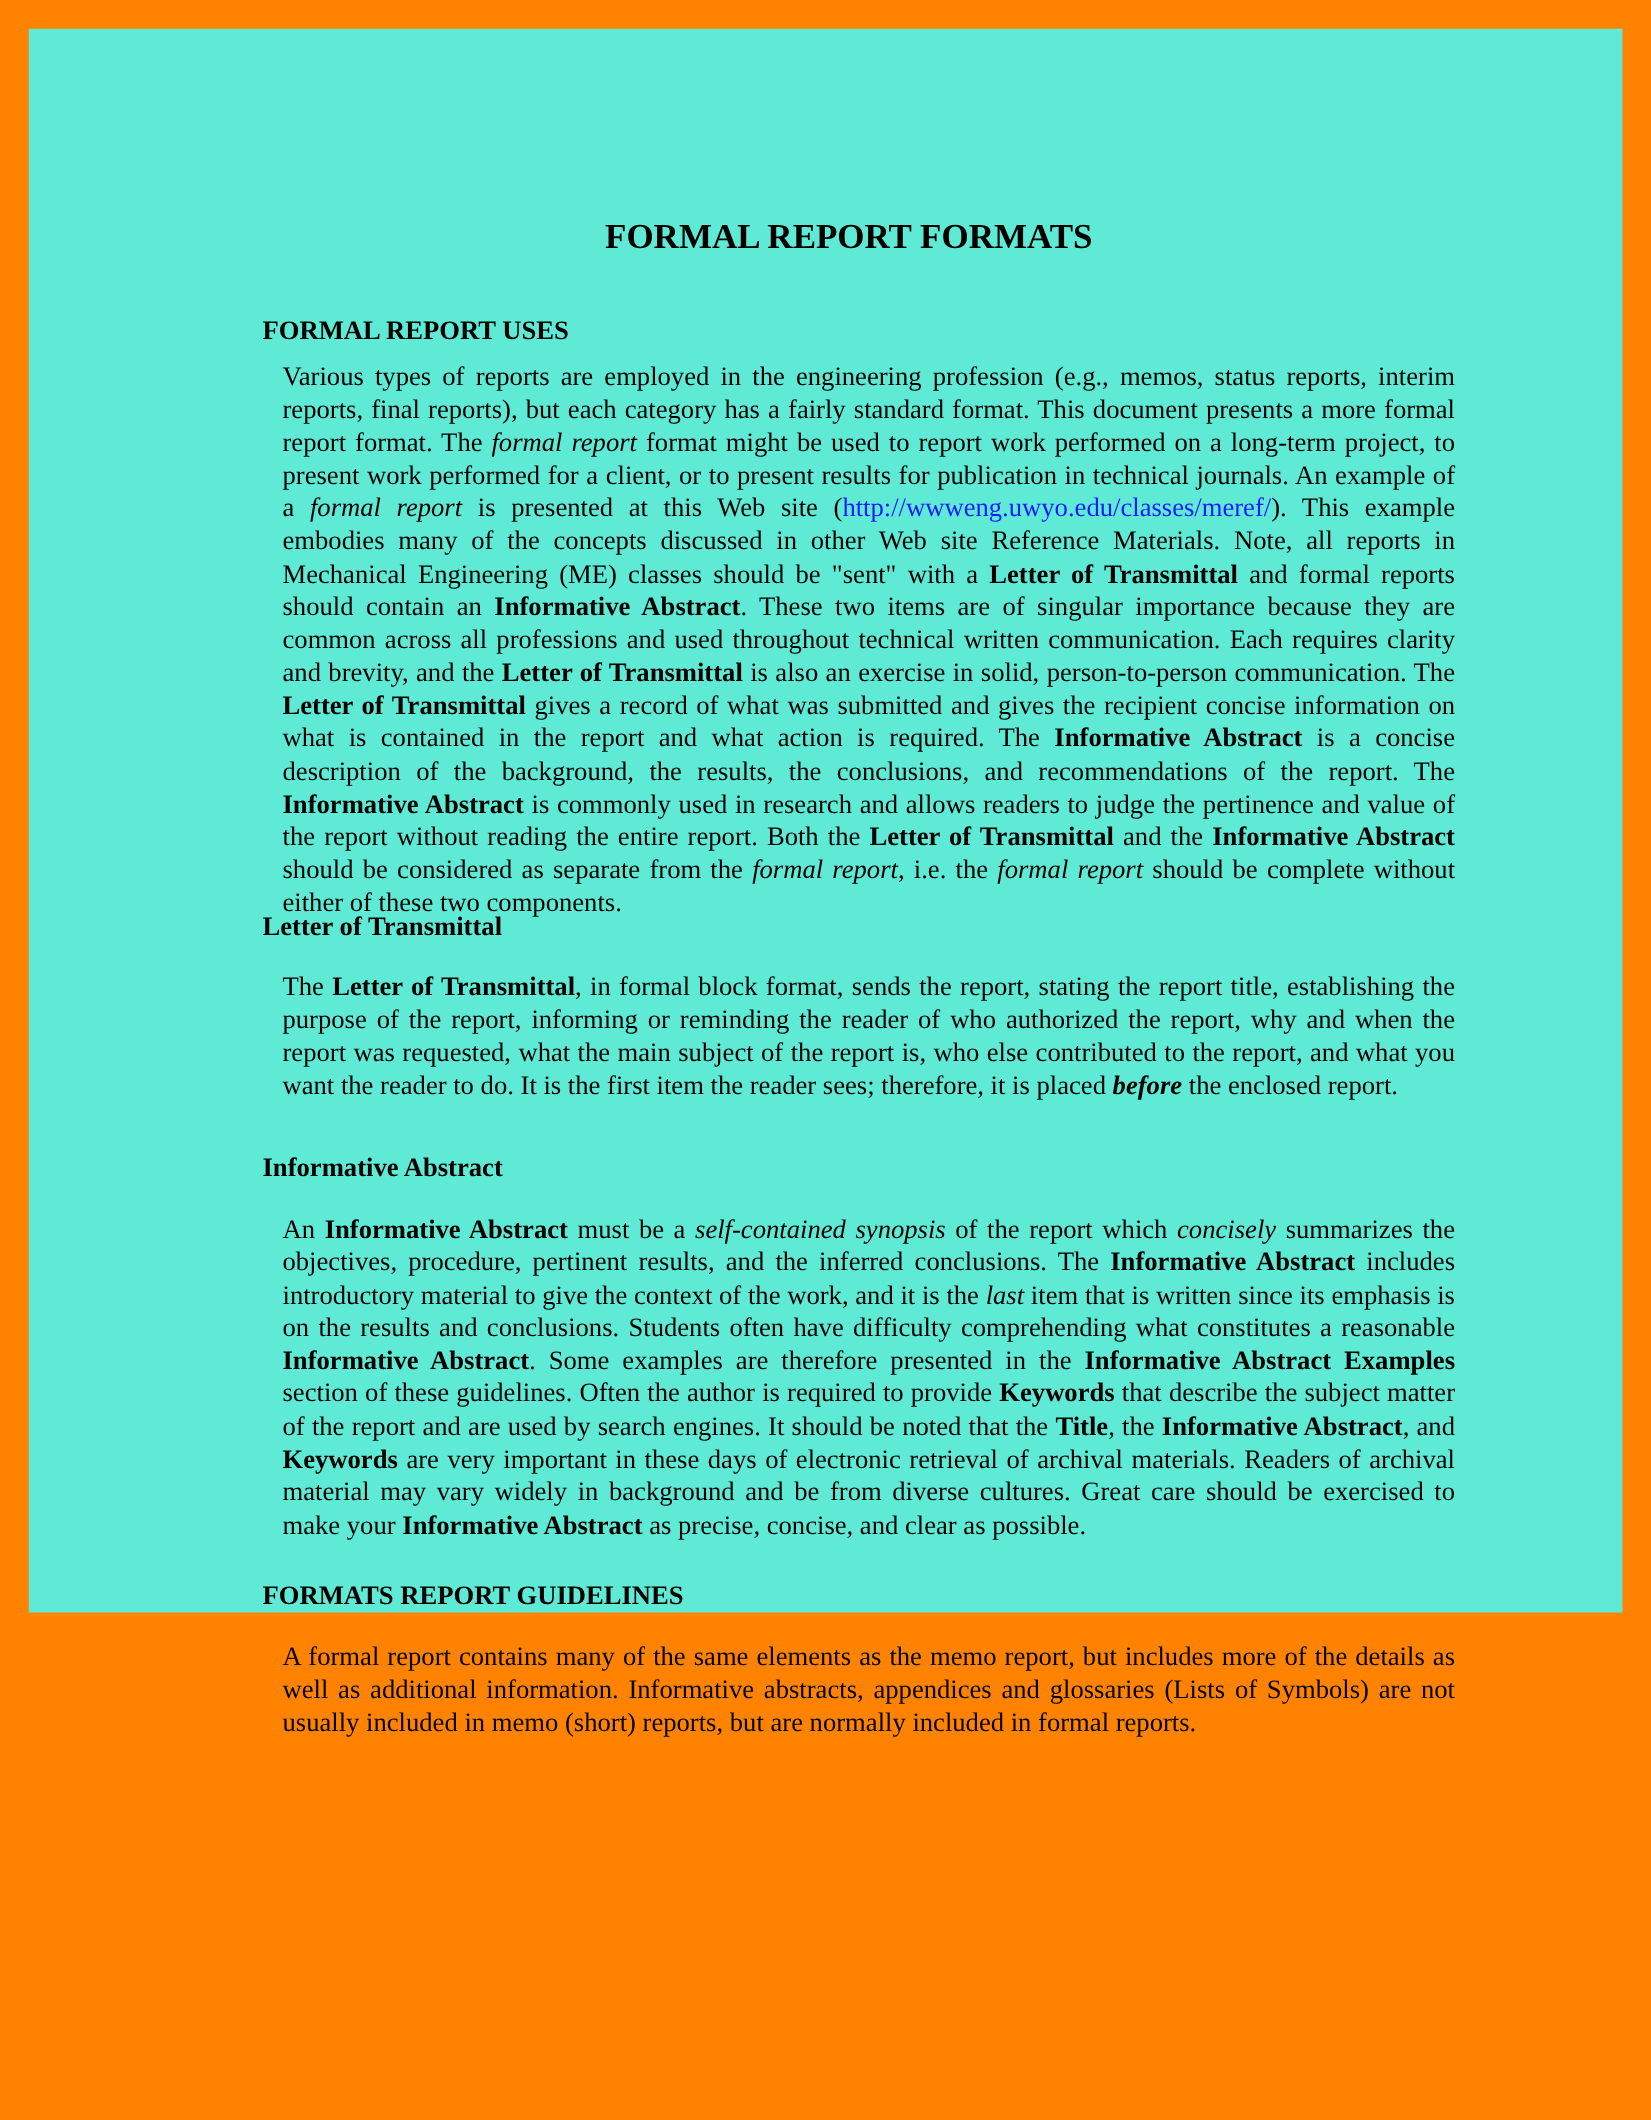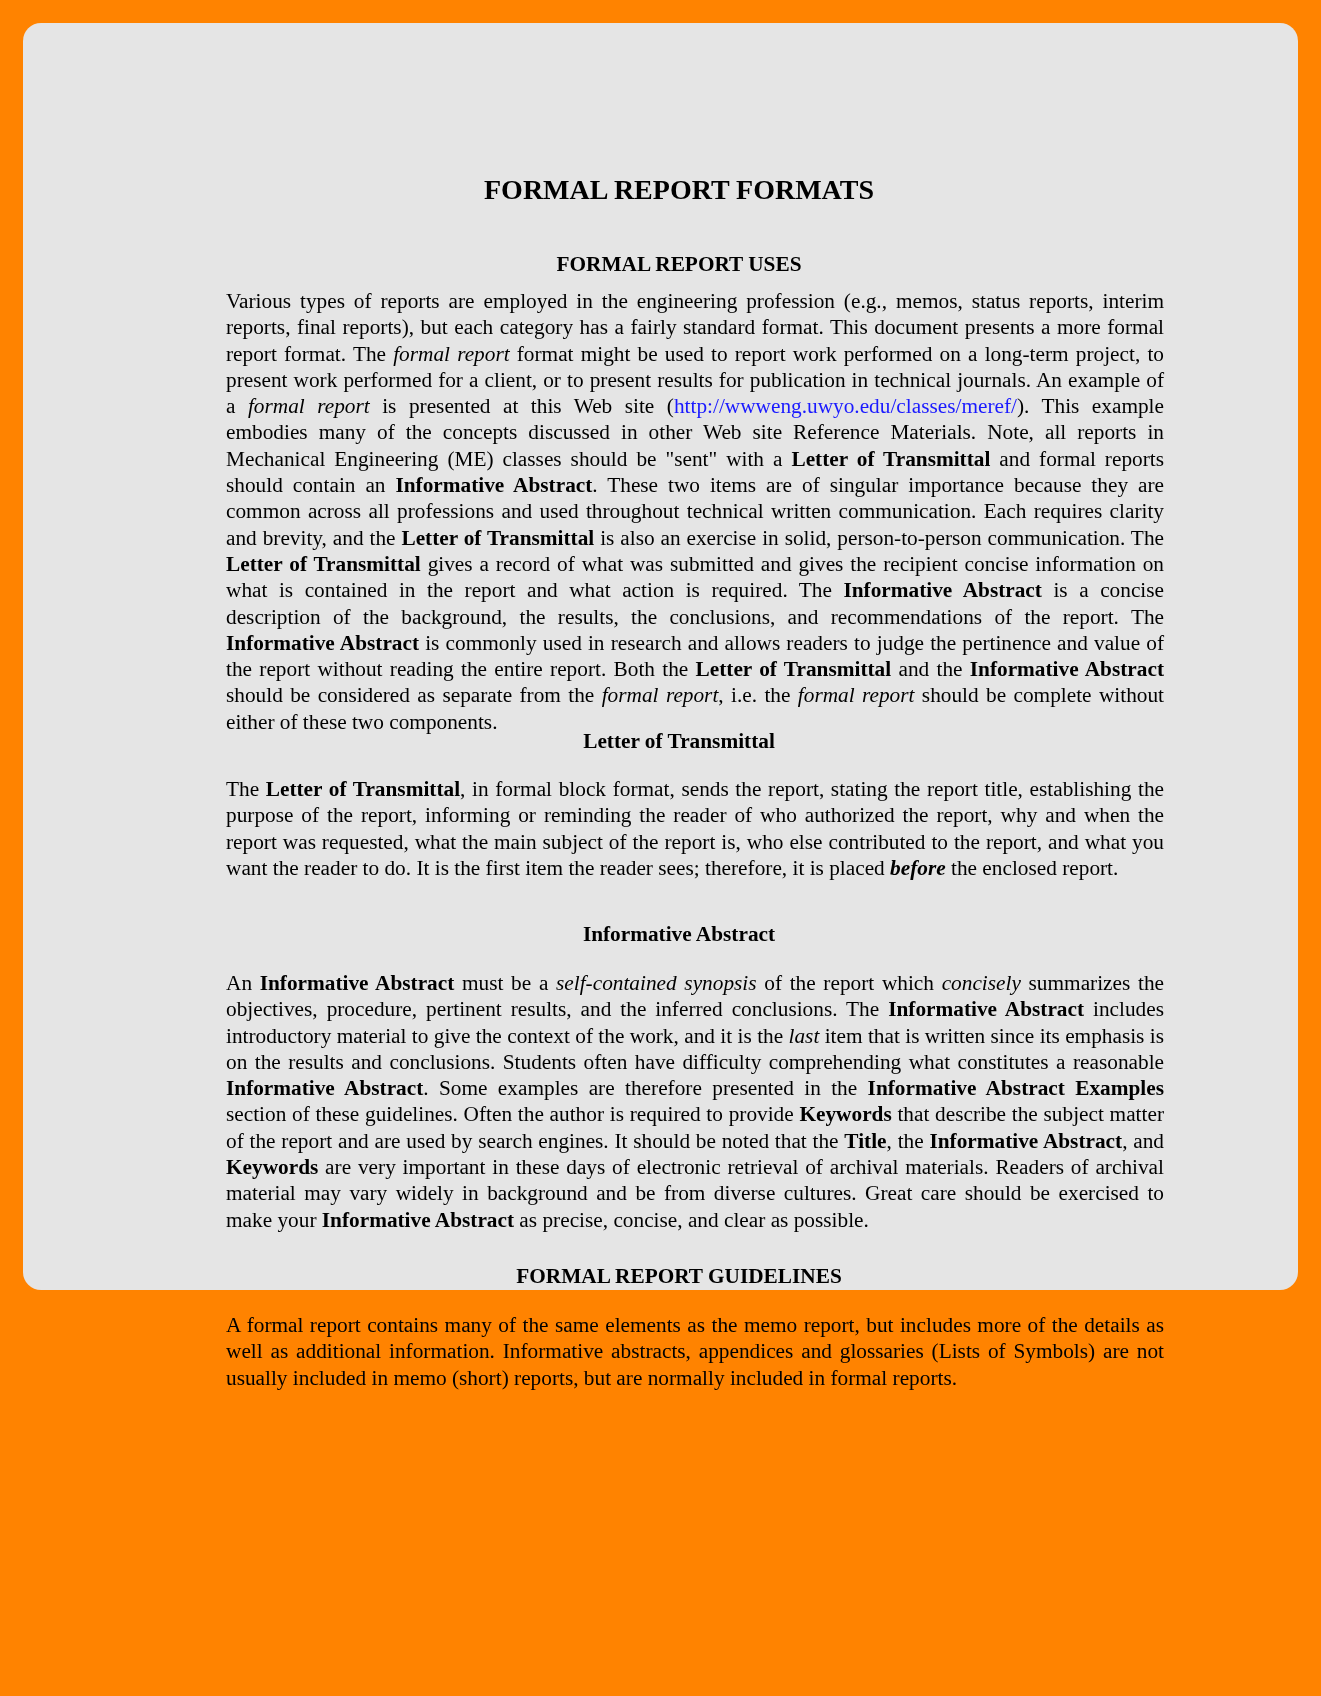--- a/index.html
+++ b/index.html
@@ -5,35 +5,34 @@
   html, body { margin: 0; padding: 0; }
   body {
     width: 1321px; height: 1696px; overflow: hidden;
     background: #FF8300;
     font-family: "Liberation Serif", "DejaVu Serif", serif;
     color: #000;
   }
   .page {
     position: absolute; left: 23px; top: 23px;
     width: 1275px; height: 1267px;
-    background: #e5e5e5;
-    border-radius: 18px;
+    background: #5eead4;
   }
   .content {
     position: absolute; left: 187px; top: 0; width: 938px;
     font-size: 21.3px; line-height: 26.3px;
   }
   h1 {
     position: absolute; left: 0; width: 938px; top: 150px;
     margin: 0; text-align: center; font-size: 28px; font-weight: bold;
     line-height: 34px;
   }
   h2 {
     position: absolute; left: 0; width: 938px;
-    margin: 0; text-align: center; font-size: 21.3px; font-weight: bold;
+    margin: 0; text-align: left; font-size: 21.3px; font-weight: bold;
     line-height: 26px;
   }
   p.body {
     position: absolute; left: 16px; width: 938px; margin: 0;
     text-align: justify;
   }
   .link { color: #1a1aff; }
   b { font-weight: bold; }
 </style>
 </head>
@@ -45,16 +44,16 @@
 
     <h2 style="top:228px">FORMAL REPORT USES</h2>
     <p class="body" style="top:265px"><span>Various types of reports are employed in the engineering profession (e.g., memos, status reports, interim reports, final reports), but each category has a fairly standard format.  This document presents a more formal report format.  The </span><i>formal report</i><span> format might be used to report work performed on a long-term project, to present work performed for a client, or to present results for publication in technical journals.  An example of a </span><i>formal report</i><span> is presented at this Web site (</span><span class="link">http://wwweng.uwyo.edu/classes/meref/</span><span>).  This example embodies many of the concepts discussed in other Web site Reference Materials.  Note, all reports in Mechanical Engineering (ME) classes should be "sent" with a </span><b>Letter of Transmittal</b><span> and formal reports should contain an </span><b>Informative Abstract</b><span>.  These two items are of singular importance because they are common across all professions and used throughout technical written communication.  Each requires clarity and brevity, and the </span><b>Letter of Transmittal</b><span> is also an exercise in solid, person-to-person communication.  The </span><b>Letter of Transmittal</b><span> gives a record of what was submitted and gives the recipient concise information on what is contained in the report and what action is required.  The </span><b>Informative Abstract</b><span> is a concise description of the background, the results, the conclusions, and recommendations of the report.  The </span><b>Informative Abstract</b><span> is commonly used in research and allows readers to judge the pertinence and value of the report without reading the entire report.  Both the </span><b>Letter of Transmittal</b><span> and the </span><b>Informative Abstract</b><span> should be considered as separate from the </span><i>formal report</i><span>, i.e. the </span><i>formal report</i><span> should be complete without either of these two components.</span></p>
 
     <h2 style="top:705px">Letter of Transmittal</h2>
     <p class="body" style="top:753px"><span>The </span><b>Letter of Transmittal</b><span>, in formal block format, sends the report, stating the report title, establishing the purpose of the report, informing or reminding the reader of who authorized the report, why and when the report was requested, what the main subject of the report is, who else contributed to the report, and what you want the reader to do.  It is the first item the reader sees; therefore, it is placed </span><b style="font-style: italic;">before</b><span> the enclosed report.</span></p>
 
     <h2 style="top:898px">Informative Abstract</h2>
     <p class="body" style="top:947px"><span>An </span><b>Informative Abstract</b><span> must be a </span><i>self-contained synopsis</i><span> of the report which </span><i>concisely</i><span> summarizes the objectives, procedure, pertinent results, and the inferred conclusions. The </span><b>Informative Abstract</b><span> includes introductory material to give the context of the work, and it is the </span><i>last</i><span> item that is written since its emphasis is on the results and conclusions. Students often have difficulty comprehending what constitutes a reasonable </span><b>Informative Abstract</b><span>.  Some examples are therefore presented in the </span><b>Informative Abstract Examples</b><span> section of these guidelines. Often the author is required to provide </span><b>Keywords</b><span> that describe the subject matter of the report and are used by search engines.  It should be noted that the </span><b>Title</b><span>, the </span><b>Informative Abstract</b><span>, and </span><b>Keywords</b><span> are very important in these days of electronic retrieval of archival materials.  Readers of archival material may vary widely in background and be from diverse cultures.  Great care should be exercised to make your </span><b>Informative Abstract</b><span> as precise, concise, and clear as possible.</span></p>
 
-    <h2 style="top:1240px">FORMAL REPORT GUIDELINES</h2>
+    <h2 style="top:1240px">FORMATS REPORT GUIDELINES</h2>
     <p class="body" style="top:1289px"><span>A formal report contains many of the same elements as the memo report, but includes more of the details as well as additional information.  Informative abstracts, appendices and glossaries (Lists of Symbols) are not usually included in memo (short) reports, but are normally included in formal reports.</span></p>
   </div>
 </div>
 
 </body></html>

